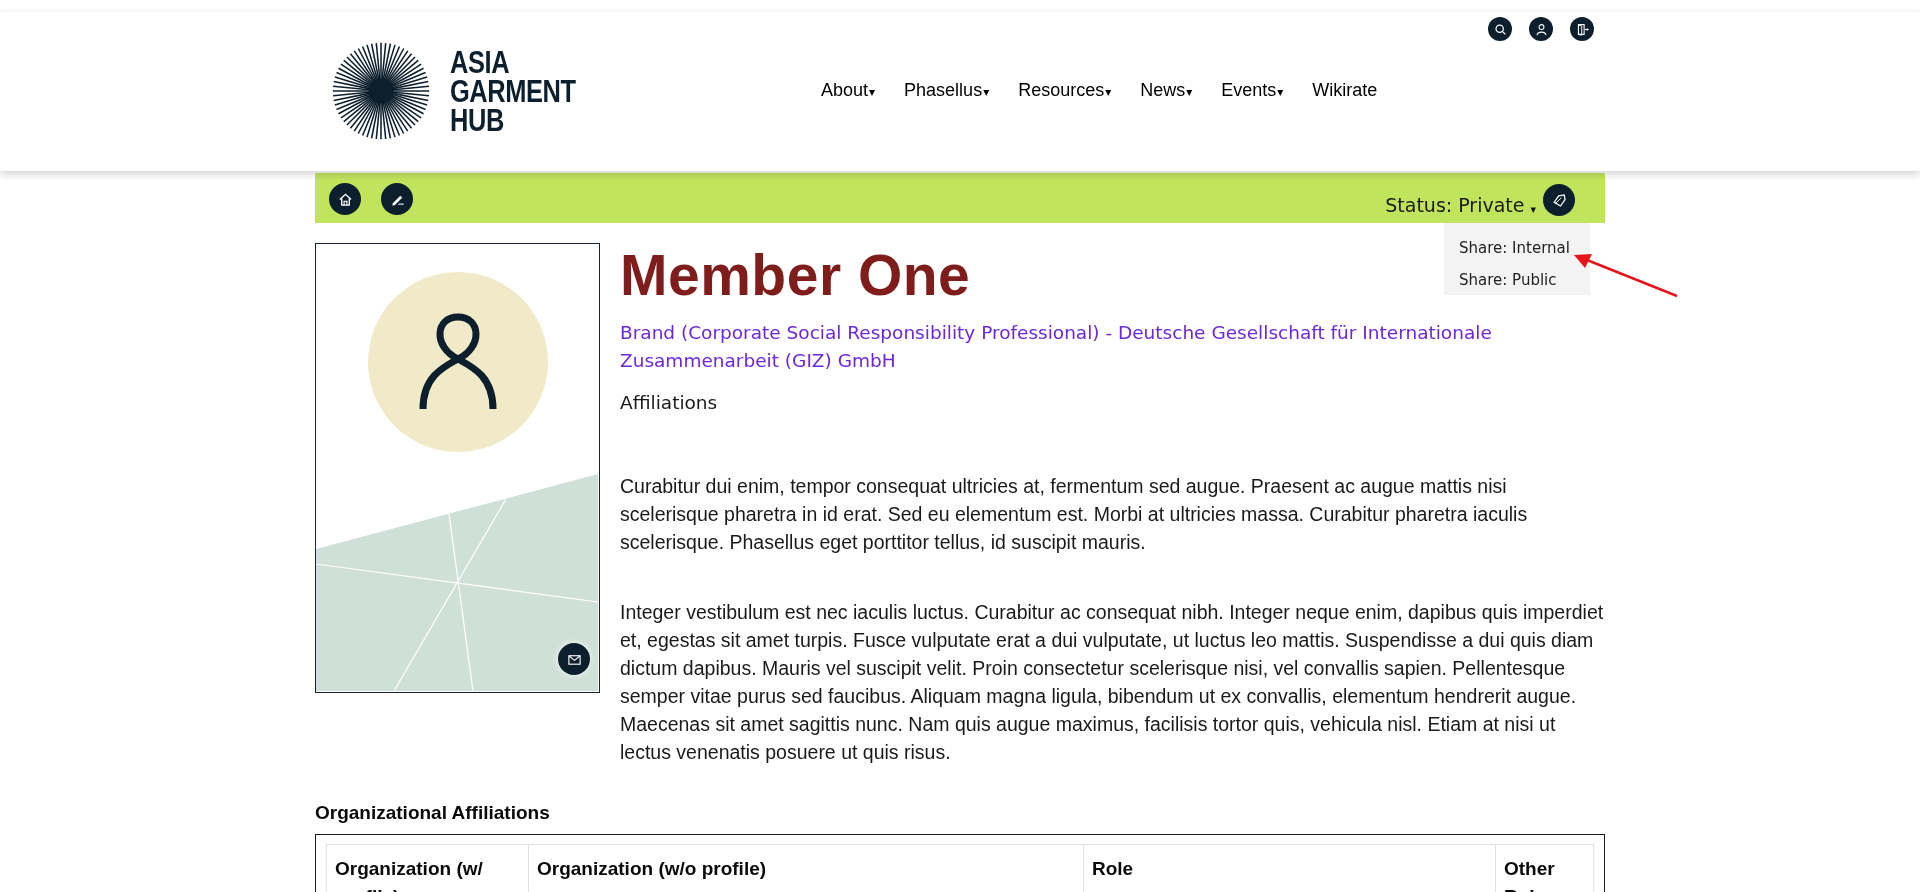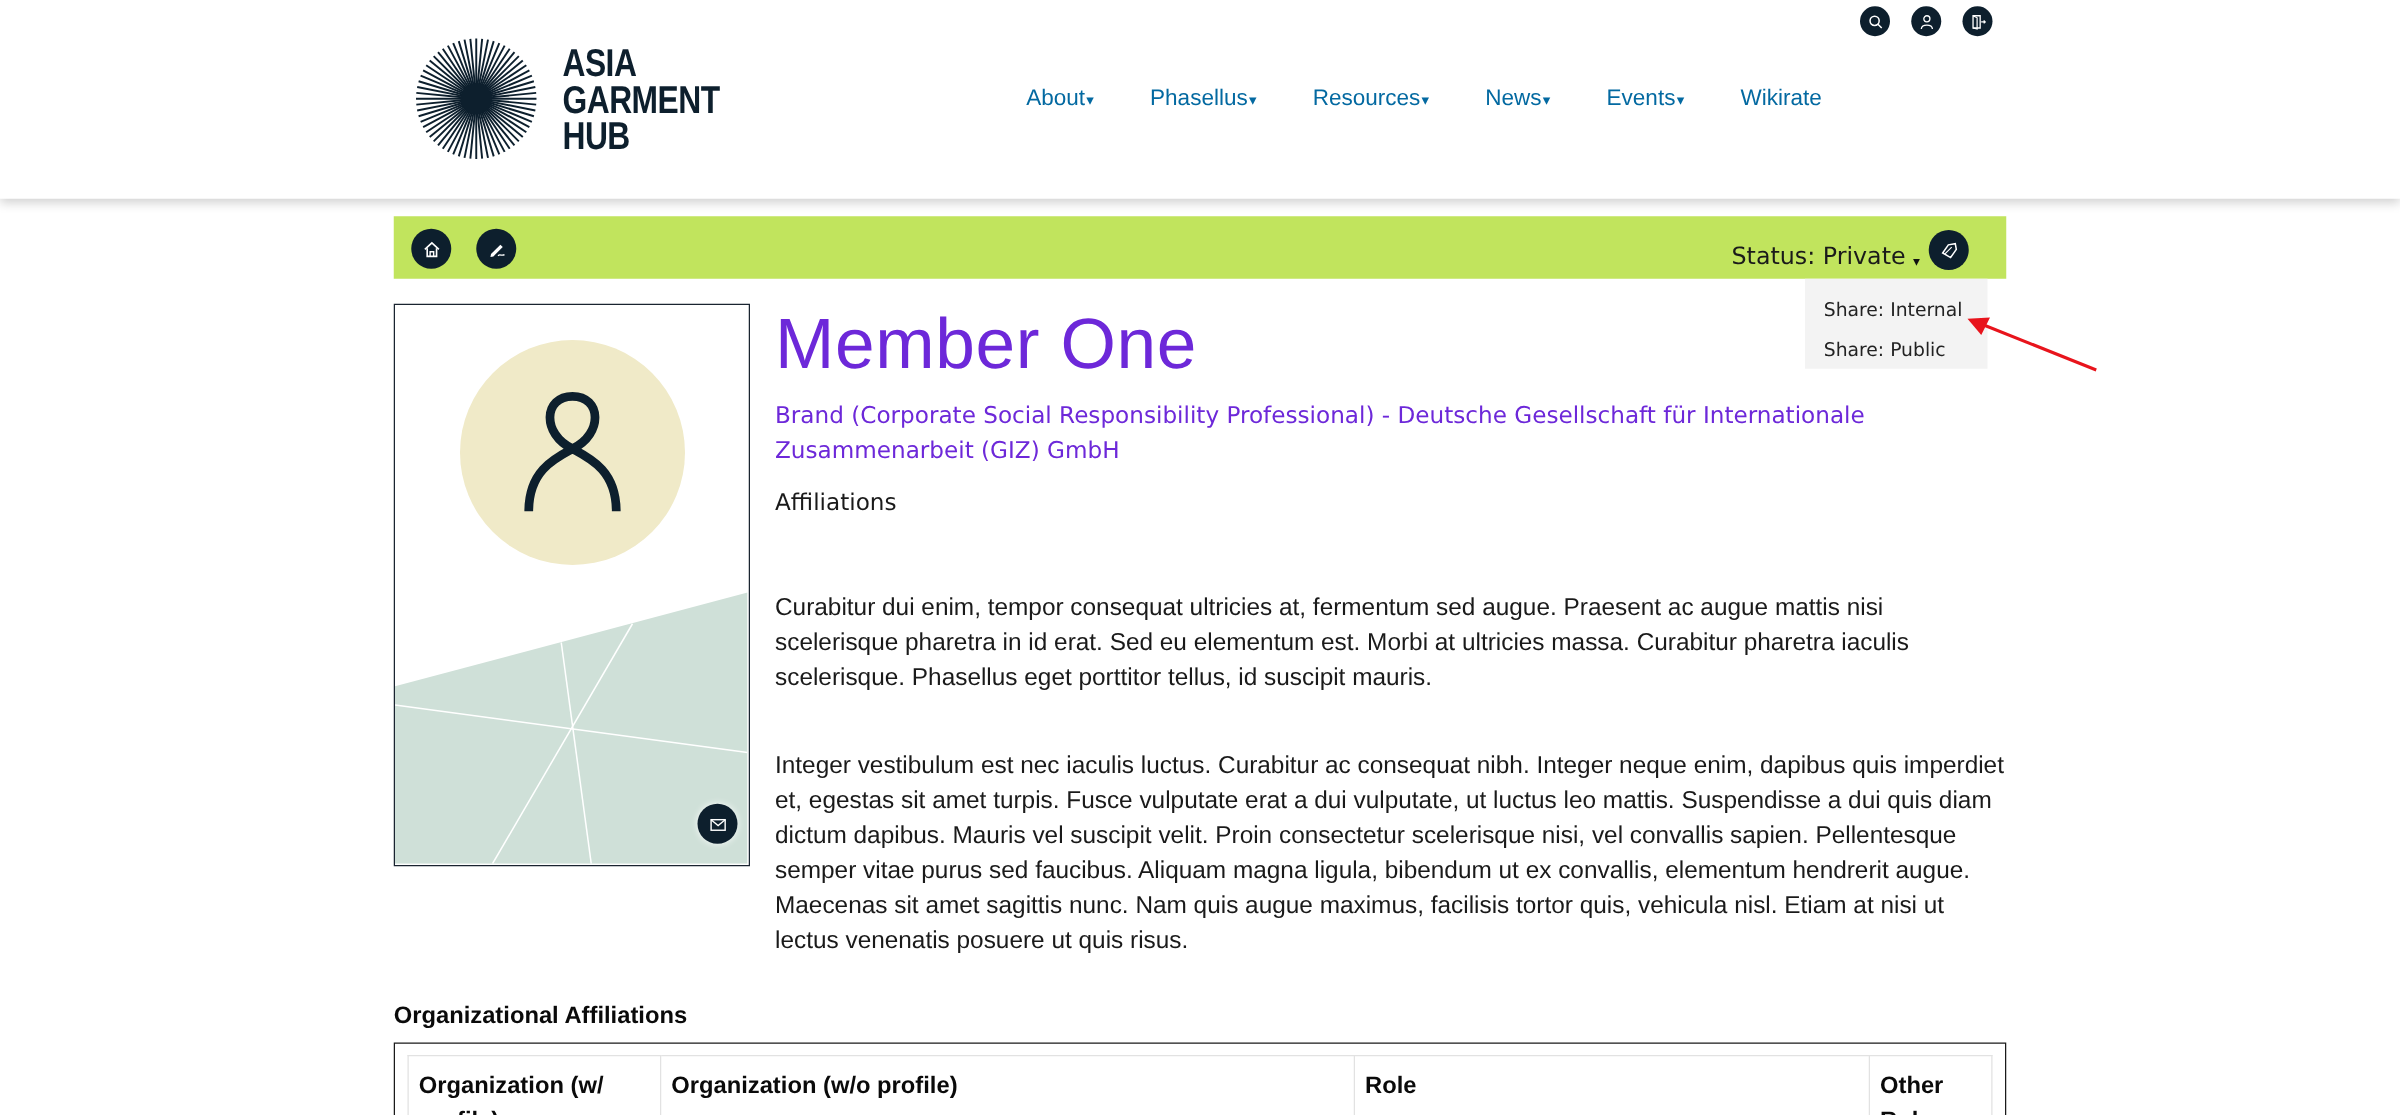--- a/index.html
+++ b/index.html
@@ -1,34 +1,34 @@
 <!DOCTYPE html>
 <html><head>
 <meta charset="utf-8">
 <style>
   * { box-sizing: border-box; margin: 0; padding: 0; }
   html, body { width: 1920px; height: 892px; overflow: hidden; background: #ffffff; }
   body { font-family: "DejaVu Sans", sans-serif; color: #111; position: relative; }
 
   
-  .site-header { position: absolute; left: 0; top: 0; width: 1920px; height: 159px; background: #fff;
+  .site-header { position: absolute; left: 0; top: 12px; width: 1920px; height: 159px; background: #fff;
     box-shadow: 0 3px 8px rgba(0,0,0,0.18); z-index: 2; padding-left: 27px; }
   .logo { position: absolute; left: 328px; top: 26px; display: flex; align-items: center; }
   .logo-mark { width: 106px; height: 106px; }
   .logo-text { margin-left: 16px; font-family: "Liberation Sans", sans-serif; font-weight: 700;
     font-size: 31px; line-height: 29px; color: #0d1f2d; letter-spacing: -0.5px; transform: scaleX(0.82); transform-origin: left center; }
   .logo-text div { display: block; }
 
   .top-icons { position: absolute; left: 1488px; top: 5px; display: flex; gap: 17px; }
   .circ-btn { width: 24px; height: 24px; border-radius: 50%; background: #0d1f2d; display: flex;
     align-items: center; justify-content: center; cursor: pointer; }
   .circ-btn svg { width: 13px; height: 13px; }
 
-  .main-nav { position: absolute; left: 821px; top: 68px; display: flex; gap: 45px;
-    font-family: "Liberation Sans", sans-serif; font-size: 18px; color: #0369a1; }
+  .main-nav { position: absolute; left: 821px; top: 68px; display: flex; gap: 29px;
+    font-family: "Liberation Sans", sans-serif; font-size: 18px; color: #000000; }
   .nav-item { cursor: pointer; white-space: nowrap; }
   .nav-caret { font-size: 12px; margin-left: 1px; }
 
   
   .toolbar { position: absolute; left: 315px; top: 173px; width: 1290px; height: 50px; background: #c1e45d;
     z-index: 1; }
   .tb-btn { position: absolute; top: 10px; width: 32px; height: 32px; border-radius: 50%; background: #0d1f2d;
     display: flex; align-items: center; justify-content: center; cursor: pointer; }
   .tb-btn svg { width: 15px; height: 15px; }
   .status-area { position: absolute; right: 30px; top: 11px; display: flex; align-items: flex-end; cursor: pointer; }
@@ -48,21 +48,21 @@
     overflow: hidden; background: #fff; }
   .profile-card svg.bg { position: absolute; left: 0; top: 0; width: 282px; height: 447px; }
   .avatar { position: absolute; left: 52px; top: 28px; width: 180px; height: 180px; border-radius: 50%; background: #f0eac8;
     display: flex; align-items: center; justify-content: center; }
   .mail-btn { position: absolute; left: 242px; top: 399px; width: 32px; height: 32px; border-radius: 50%; background: #0d1f2d;
     display: flex; align-items: center; justify-content: center; cursor: pointer; box-shadow: 0 0 6px rgba(255,255,255,0.9); }
   .mail-btn svg { width: 15px; height: 15px; }
 
   
   .content { position: absolute; left: 620px; top: 243px; width: 990px; }
-  .member-name { font-family: "Liberation Sans", sans-serif; font-weight: 400; font-size: 57px; line-height: 64px; color: #6d28d9;
+  .member-name { font-family: "Liberation Sans", sans-serif; font-weight: 700; font-size: 57px; line-height: 64px; color: #7f1d1d;
     letter-spacing: 0.5px; }
   .affiliation { margin-top: 12px; font-family: "DejaVu Sans", sans-serif; font-size: 18.5px; line-height: 28px; color: #6d28d9; }
   .country { margin-top: 14px; font-family: "DejaVu Sans", sans-serif; font-size: 18.5px; line-height: 28px; color: #1a1a1a; }
   .bio { margin-top: 55px; font-family: "Liberation Sans", sans-serif; font-size: 19.5px; line-height: 28px; color: #1a1a1a; }
   .bio p { margin-bottom: 13px; margin-top: 42px; }
 
   
   .aff-title { position: absolute; left: 315px; top: 802px; font-family: "Liberation Sans", sans-serif; font-weight: 700;
     font-size: 19px; color: #0a0a0a; }
   .aff-table-wrap { position: absolute; left: 315px; top: 834px; width: 1290px; height: 70px; border: 1.5px solid #1a1a1a;

